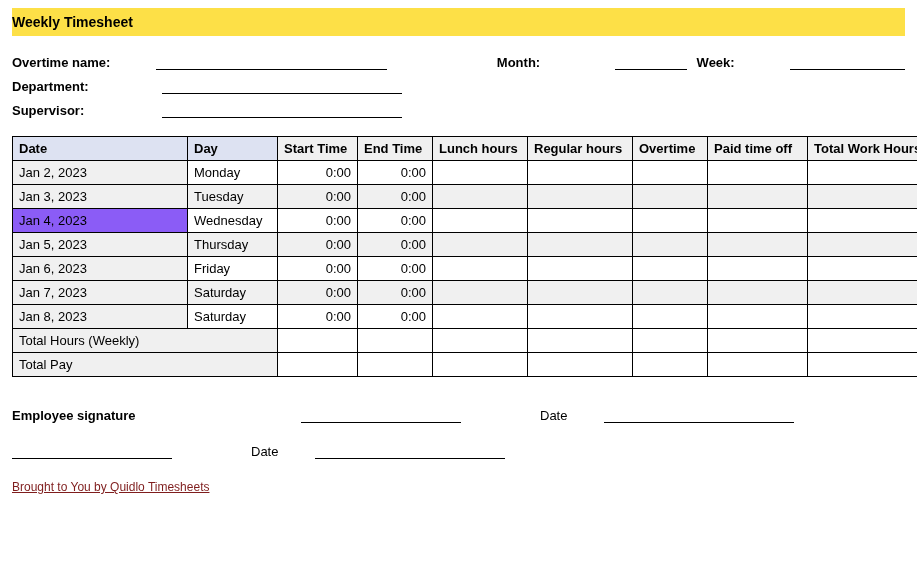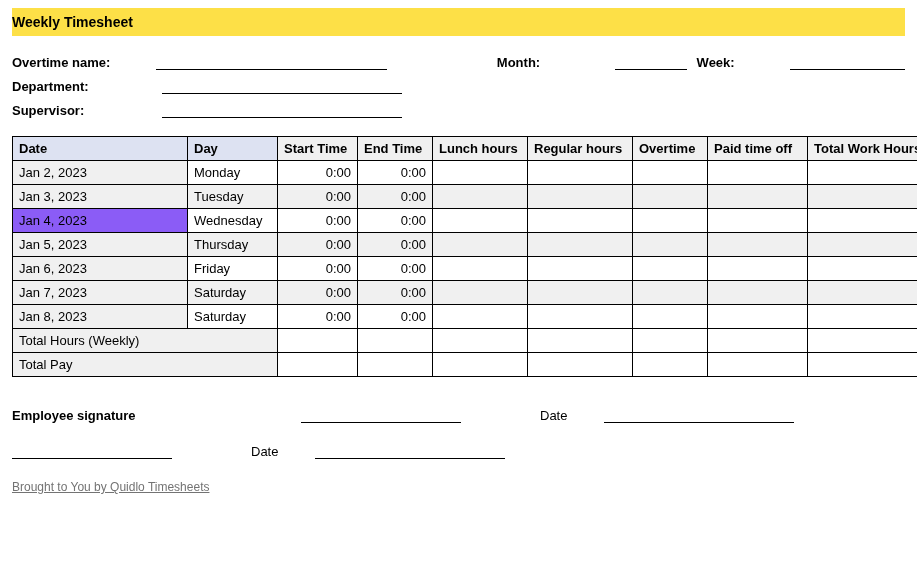--- a/index.html
+++ b/index.html
@@ -90,21 +90,21 @@
     font-weight: bold;
     width: 265px;
     font-size: 13px;
   }
   .date-label {
     width: 40px;
     font-size: 13px;
     margin-left: 55px;
   }
   .footer-link {
-    color: #737373;
+    color: #7f1d1d;
     text-decoration: underline;
     font-size: 12px;
   }
 </style>
 </head>
 <body>
 
 
 
 <div class="title-bar">Weekly Timesheet</div>

